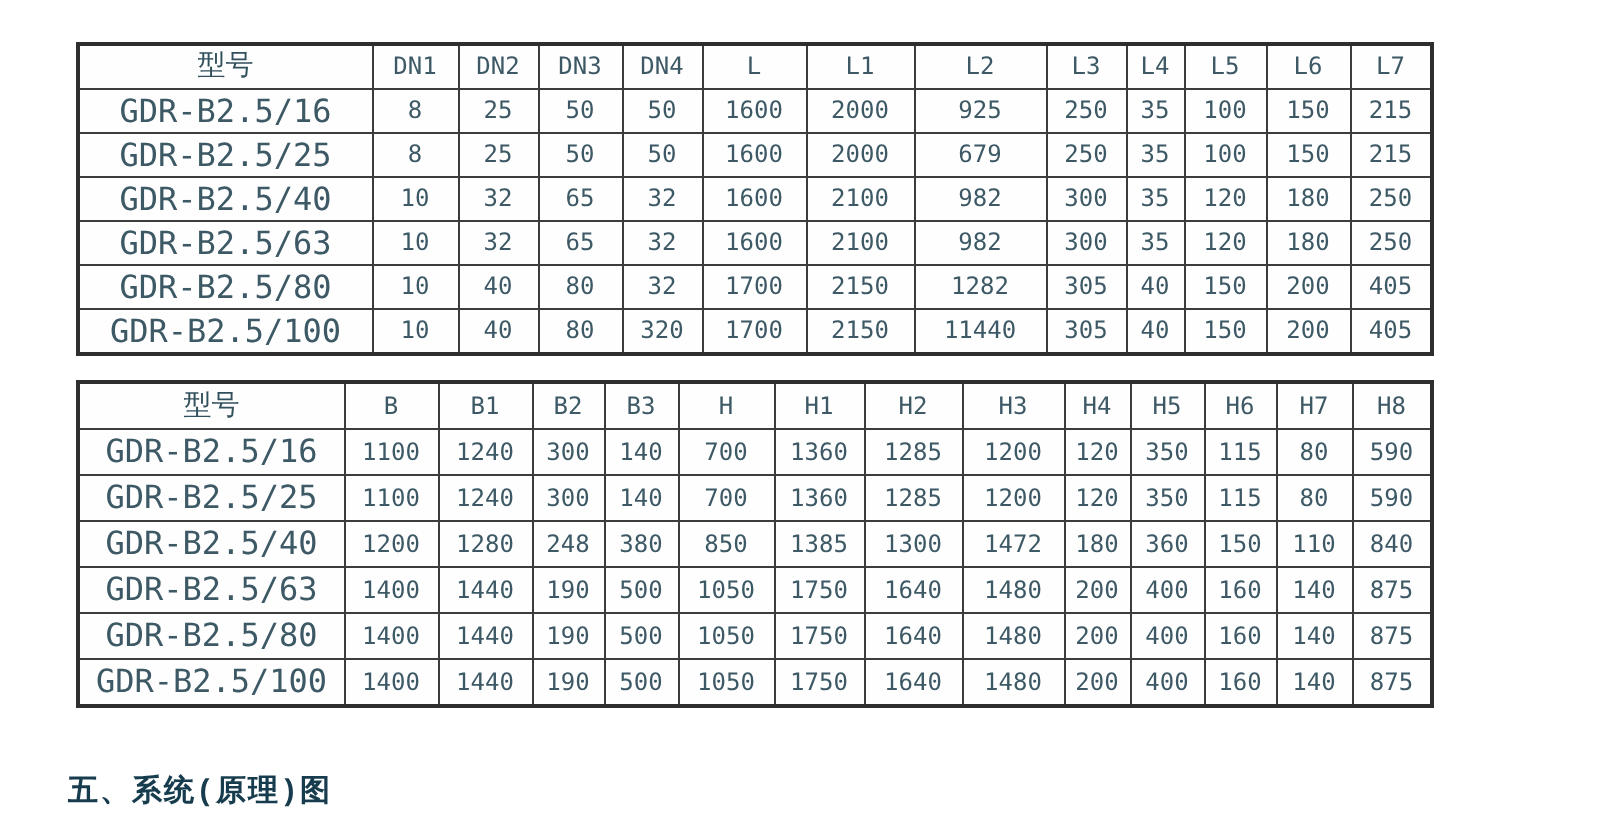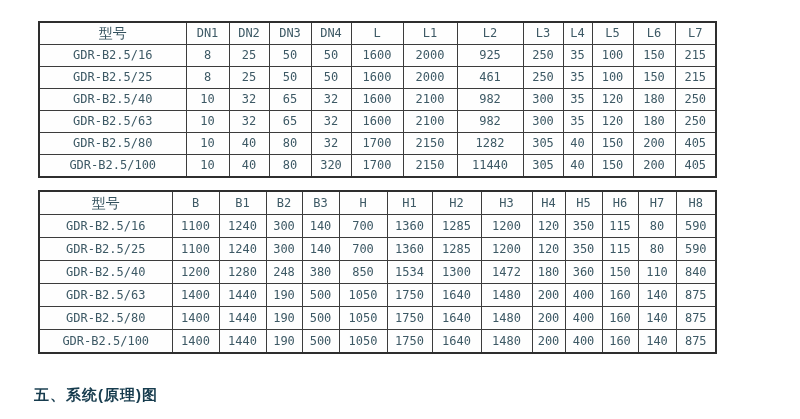--- a/index.html
+++ b/index.html
@@ -38,28 +38,28 @@
     white-space: nowrap;
     overflow: hidden;
   }
   #table2 th, #table2 td { height: 22px; line-height: 22px; }
   table.spec th.model-header {
     font-family: "DejaVu Sans", "Liberation Sans", sans-serif;
     font-size: 14px;
     color: #32505c;
   }
   table.spec td.model-cell {
-    font-size: 12px;
+    font-size: 16px;
     letter-spacing: 0px;
   }
   .section-heading {
     position: absolute;
     left: 34px;
     top: 386px;
-    font-family: Liberation Sans, sans-serif;
+    font-family: Liberation Mono, monospace;
     font-size: 15px;
     font-weight: bold;
     color: #173c4e;
     letter-spacing: 1px;
   }
 </style>
 </head>
 <body>
 
 <div class="page">
@@ -114,21 +114,21 @@
           <td>215</td>
         </tr>
         <tr>
           <td class="model-cell">GDR-B2.5/25</td>
           <td>8</td>
           <td>25</td>
           <td>50</td>
           <td>50</td>
           <td>1600</td>
           <td>2000</td>
-          <td>461</td>
+          <td>679</td>
           <td>250</td>
           <td>35</td>
           <td>100</td>
           <td>150</td>
           <td>215</td>
         </tr>
         <tr>
           <td class="model-cell">GDR-B2.5/40</td>
           <td>10</td>
           <td>32</td>
@@ -259,21 +259,21 @@
           <td>80</td>
           <td>590</td>
         </tr>
         <tr>
           <td class="model-cell">GDR-B2.5/40</td>
           <td>1200</td>
           <td>1280</td>
           <td>248</td>
           <td>380</td>
           <td>850</td>
-          <td>1534</td>
+          <td>1385</td>
           <td>1300</td>
           <td>1472</td>
           <td>180</td>
           <td>360</td>
           <td>150</td>
           <td>110</td>
           <td>840</td>
         </tr>
         <tr>
           <td class="model-cell">GDR-B2.5/63</td>

